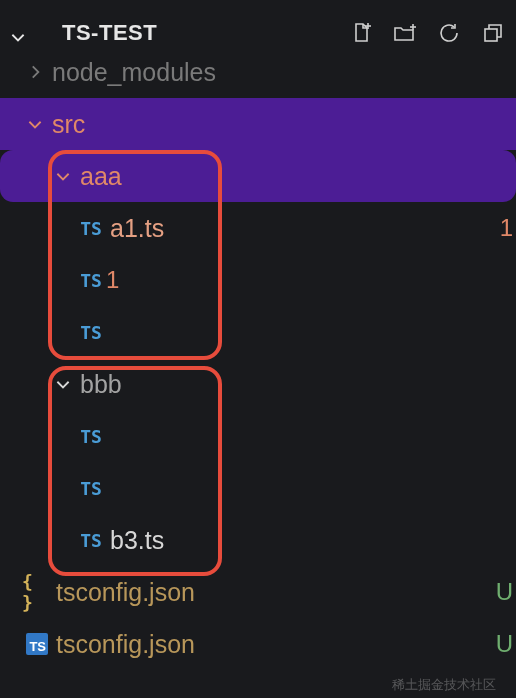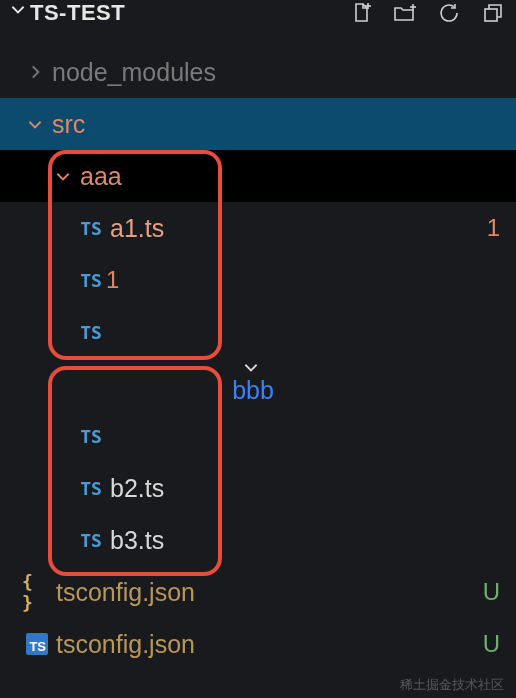--- a/index.html
+++ b/index.html
@@ -7,50 +7,51 @@
     width: 516px;
     height: 698px;
     background: #191a1d;
     font-family: -apple-system, BlinkMacSystemFont, "Segoe UI", sans-serif;
     color: #cccccc;
     overflow: hidden;
     position: relative;
   }
   .header {
     display: flex;
-    align-items: flex-start;
+    align-items: flex-end;
     height: 46px;
     padding: 0 10px 0 8px;
+    gap: 32px;
   }
   .header .chev { width: 20px; display:flex; align-items:center; justify-content:center;}
   .header .title { font-weight: 700; font-size: 22px; color: #e6e6e6; letter-spacing: 0.5px; flex:1; padding-left:2px;}
   .header .actions { display:flex; gap:18px; color:#c5c5c5;}
   .header .actions .ico { width:26px; height:26px; display:flex; align-items:center; justify-content:center;}
   .row {
     display:flex;
     align-items:center;
     height: 52px;
-    padding-right: 14px;
+    padding-right: 1px;
     position: relative;
     font-size: 25px;
   }
   .row .indent { display:flex; align-items:center; }
   .row .arrow { width:26px; display:flex; align-items:center; justify-content:center; }
   .row .fileicon { width:30px; display:flex; align-items:center; justify-content:center; font-size:18px; font-weight:700;}
   .row .label { flex:1; padding-left:4px; }
   .row .badge { font-size:24px; padding-right:2px;}
   .dot { width:14px; height:14px; border-radius:50%; }
   .ts-badge { color:#4a9cd6; font-family: ui-monospace,Consolas,monospace; font-size:18px; font-weight:700;}
   .ts-square { width:22px; height:22px; background:#3178c6; color:#fff; font-size:13px; font-weight:700; display:flex; align-items:flex-end; justify-content:flex-end; padding:0 2px 1px 0; border-radius:2px;}
   .json-brace { color:#d4b35a; font-size:22px; font-weight:500; font-family: ui-monospace,monospace;}
   .row.nm { color:#7a7a7a; }
-  .row.src { color:#e08868; background:#0c4a6e;}
-  .row.aaa { color:#e08868; background:#000000;}
+  .row.src { color:#e08868; background:#4c1d95;}
+  .row.aaa { color:#e08868; background:#4c1d95;border-radius:13px;}
   .row.file-a { color:#d8d8d8; }
-  .row.bbb { color:#3b82f6;flex-direction:column; }
+  .row.bbb { color:#a3a3a3; }
   .row.file-b { color:#d8d8d8; }
   .row.pkg { color:#b8975a; }
   .row.tscfg { color:#b8975a; }
   .badge.orange { color:#e08868; }
   .badge.green { color:#6fae6f; font-weight:500;}
   .dot.orange { background:#c97a5d; }
   .highlight-box1 {
     position:absolute;
     left:48px; top:150px;
     width:174px; height:210px;
@@ -63,21 +64,21 @@
     position:absolute;
     left:48px; top:366px;
     width:174px; height:210px;
     border:4px solid #e74c3c;
     border-radius:18px;
     pointer-events:none;
     z-index:10;
   }
   .watermark {
     position:absolute;
-    right:12px; bottom:4px;
+    right:20px; bottom:4px;
     font-size:13px;
     color:rgba(200,200,200,0.35);
   }
   svg { display:block; }
 </style>
 </head>
 <body>
 
 <div class="header">
   <span class="chev">
@@ -178,21 +179,20 @@
 </div>
 
 <div class="row file-b">
   <span class="indent" style="width:76px"></span>
   <span class="fileicon ts-badge">TS</span>
 </div>
 
 <div class="row file-b">
   <span class="indent" style="width:76px"></span>
   <span class="fileicon ts-badge">TS</span>
-  <span class="label">b2.ts</span>
 </div>
 
 <div class="row file-b">
   <span class="indent" style="width:76px"></span>
   <span class="fileicon ts-badge">TS</span>
   <span class="label">b3.ts</span>
 </div>
 
 <div class="row pkg">
   <span class="indent" style="width:22px"></span>

